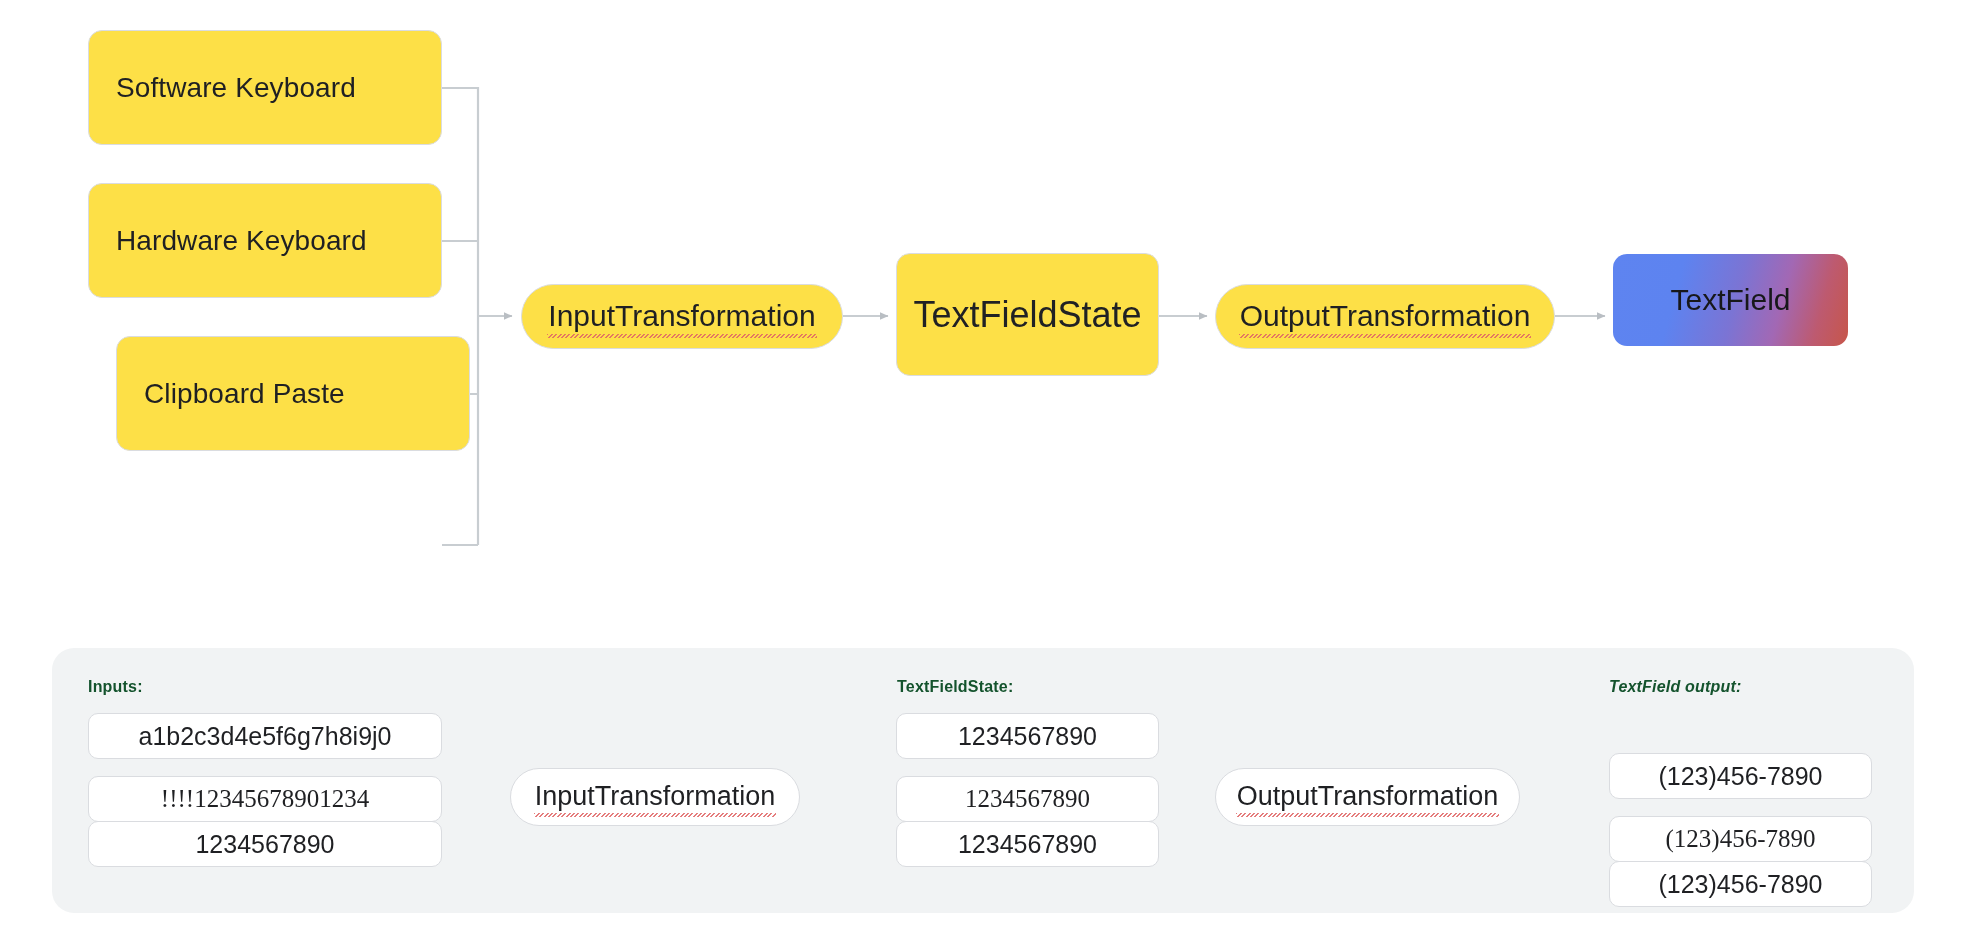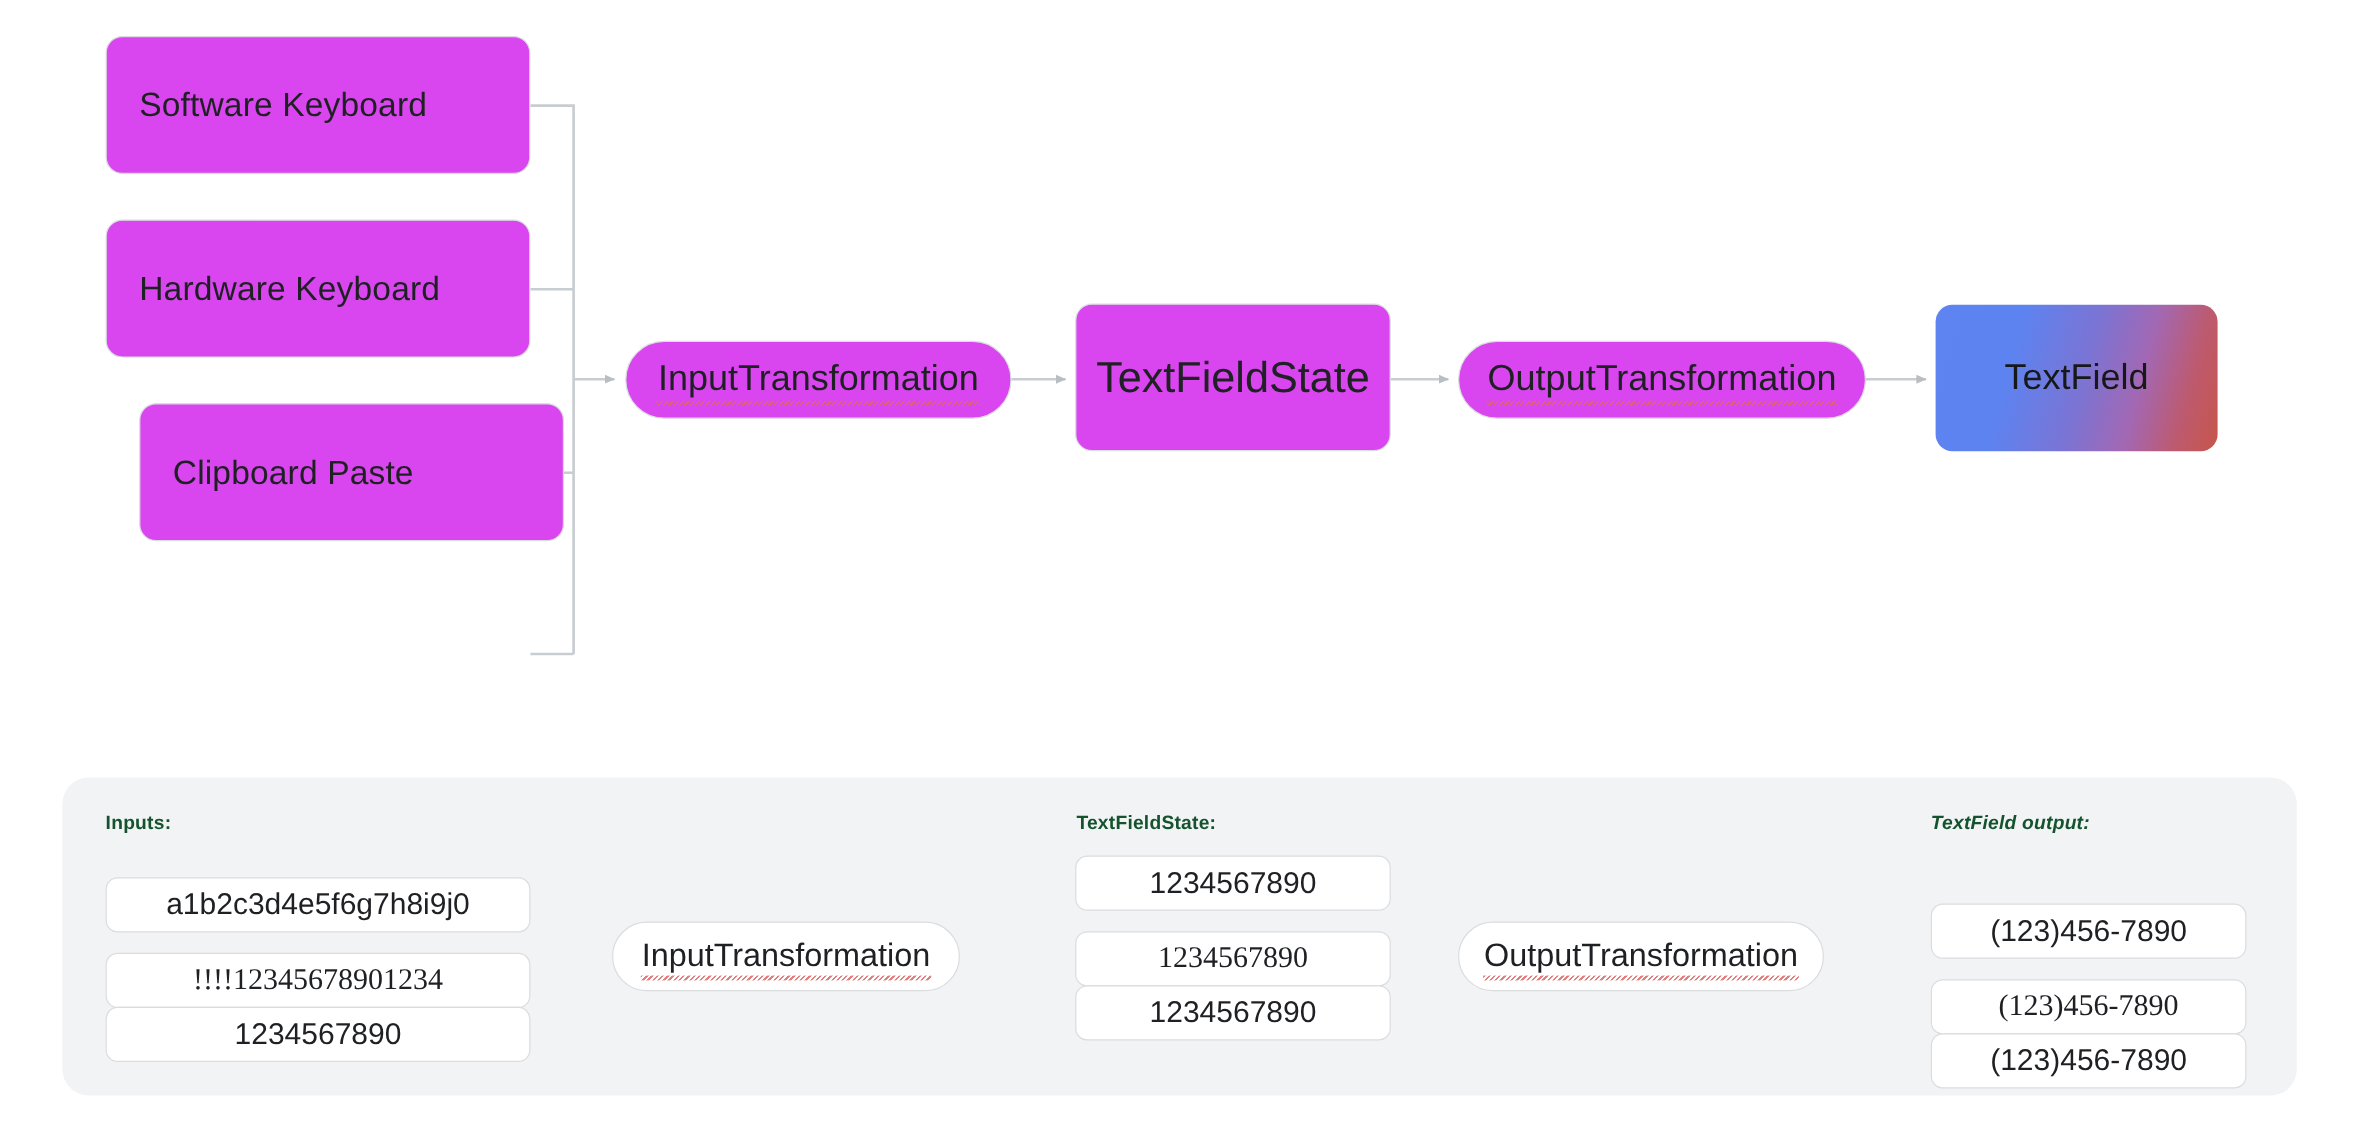--- a/index.html
+++ b/index.html
@@ -39,21 +39,21 @@
   .wire-head {
     fill: #b9bec3;
   }
 
   
   .node {
     position: absolute;
     box-sizing: border-box;
     display: flex;
     align-items: center;
-    background: #d946ef;
+    background: #fde047;
     border: 1.6px solid #dadce0;
   }
 
   
   .src-box {
     left: 88px;
     width: 354px;
     height: 115px;
     border-radius: 14px;
     padding-left: 27px;
@@ -96,21 +96,21 @@
     justify-content: center;
     font-size: 36px;
   }
 
   
   .grad-node {
     position: absolute;
     left: 1613px;
     top: 254px;
     width: 235px;
-    height: 122px;
+    height: 92px;
     border-radius: 14px;
     display: flex;
     align-items: center;
     justify-content: center;
     font-size: 30px;
     color: #17181a;
     background: linear-gradient(105deg,
         #5e84f0 0%,
         #5d83f0 28%,
         #7b74d4 52%,
@@ -167,21 +167,21 @@
     background: #ffffff;
     border: 1.6px solid #dadce0;
     border-radius: 10px;
     display: flex;
     align-items: center;
     justify-content: center;
     font-size: 25px;
     color: #1f2023;
     height: 46px;
   }
-  .col-inputs-box { left: 88px;   width: 354px; margin-top: 18px; }
+  .col-inputs-box { left: 88px;   width: 354px; }
   .col-state-box  { left: 896px;  width: 263px; }
   .col-output-box { left: 1609px; width: 263px; margin-top: 40px; }
 
   .row-1 { top: 713px; }
   .row-2 { top: 776px; font-family: Liberation Serif, serif; }
   .row-3 { top: 821px; }
 
   .pill-input-low {
     position: absolute;
     left: 510px;

